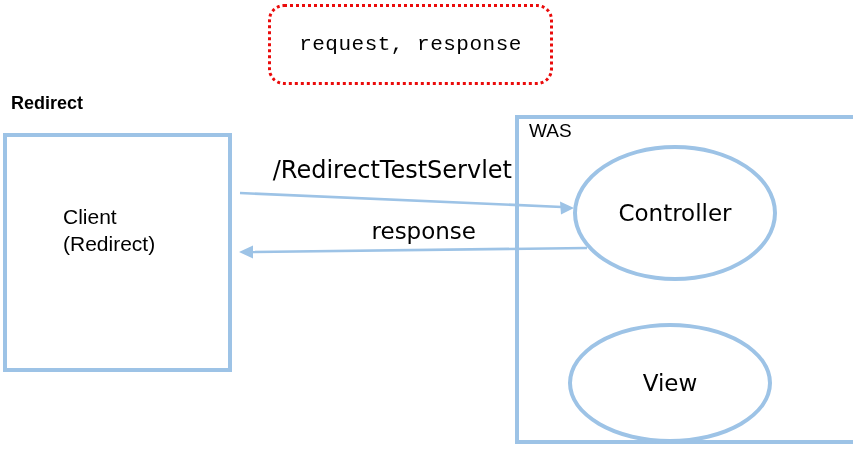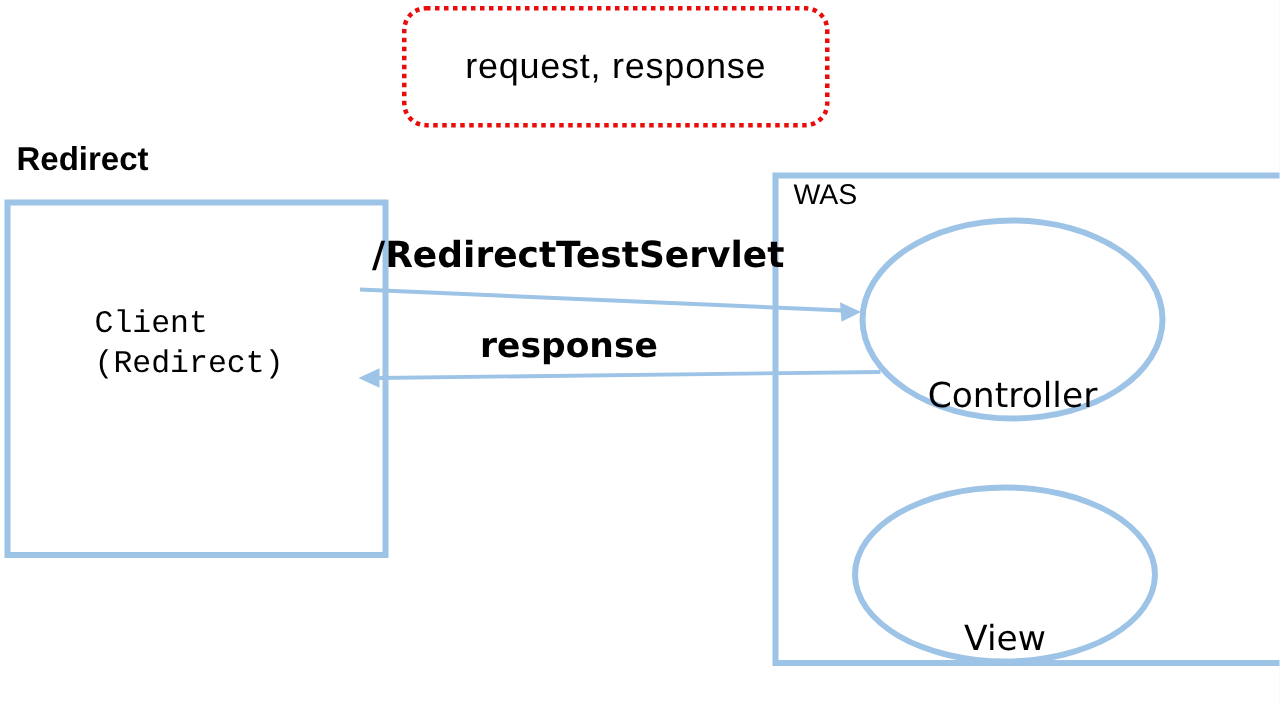--- a/index.html
+++ b/index.html
@@ -24,40 +24,39 @@
   
   .note-box {
     position: absolute;
     left: 268px; top: 4px;
     width: 285px; height: 81px;
     border: 3px dotted var(--dotted-red);
     border-radius: 16px;
     display: flex; align-items: center; justify-content: center;
   }
   .note-label {
-    font-family: Liberation Sans, sans-serif;
-    font-size: 24px;
+    font-family: Liberation Mono, monospace;
+    font-size: 21px;
     letter-spacing: 0.5px;
     white-space: nowrap;
   }
   
   .heading {
     position: absolute;
     left: 11px; top: 93px;
-    font-size: 22px;
+    font-size: 18px;
     font-weight: bold;
   }
   
   .client-box {
     position: absolute;
     left: 3px; top: 133px;
-    width: 256px; height: 239px;
+    width: 229px; height: 239px;
     border: 4px solid var(--shape-blue);
     background: var(--background);
-    font-family: Liberation Mono, monospace;
   }
   .client-text {
     position: absolute;
     left: 56px; top: 66px;
     font-size: 21px;
     line-height: 27px;
     white-space: nowrap;
   }
   
   .was-box {
@@ -71,43 +70,42 @@
     position: absolute;
     left: 10px; top: 1px;
     font-size: 19px;
   }
   
   .ellipse {
     position: absolute;
     border: 4px solid var(--shape-blue);
     border-radius: 50%;
     background: var(--background);
-    display: flex; align-items: flex-end; justify-content: center;
+    display: flex; align-items: center; justify-content: center;
     font-family: "DejaVu Sans", sans-serif;
     font-size: 23px;
     white-space: nowrap;
   }
   .controller-ellipse { left: 573px; top: 145px; width: 204px; height: 136px; }
   .view-ellipse      { left: 568px; top: 323px; width: 204px; height: 120px; }
   
   .arrows-svg {
     position: absolute;
     left: 0; top: 0;
     width: 853px; height: 468px;
     pointer-events: none;
   }
   .arrow-line { stroke: var(--shape-blue); stroke-width: 2.6; fill: none; }
   .arrow-head { fill: var(--shape-blue); stroke: none; }
   
   .arrow-label {
     position: absolute;
     font-family: "DejaVu Sans", sans-serif;
-    text-align: left;
+    text-align: right;
     white-space: nowrap;
-    font-weight: bold;
   }
   .request-label  { left: 248px; top: 156px; width: 264px; font-size: 24px; }
   .response-label { left: 320px; top: 218px; width: 156px; font-size: 23px; }
 </style>
 </head>
 <body>
 
 <div class="canvas">
 
   <div class="note-box">

